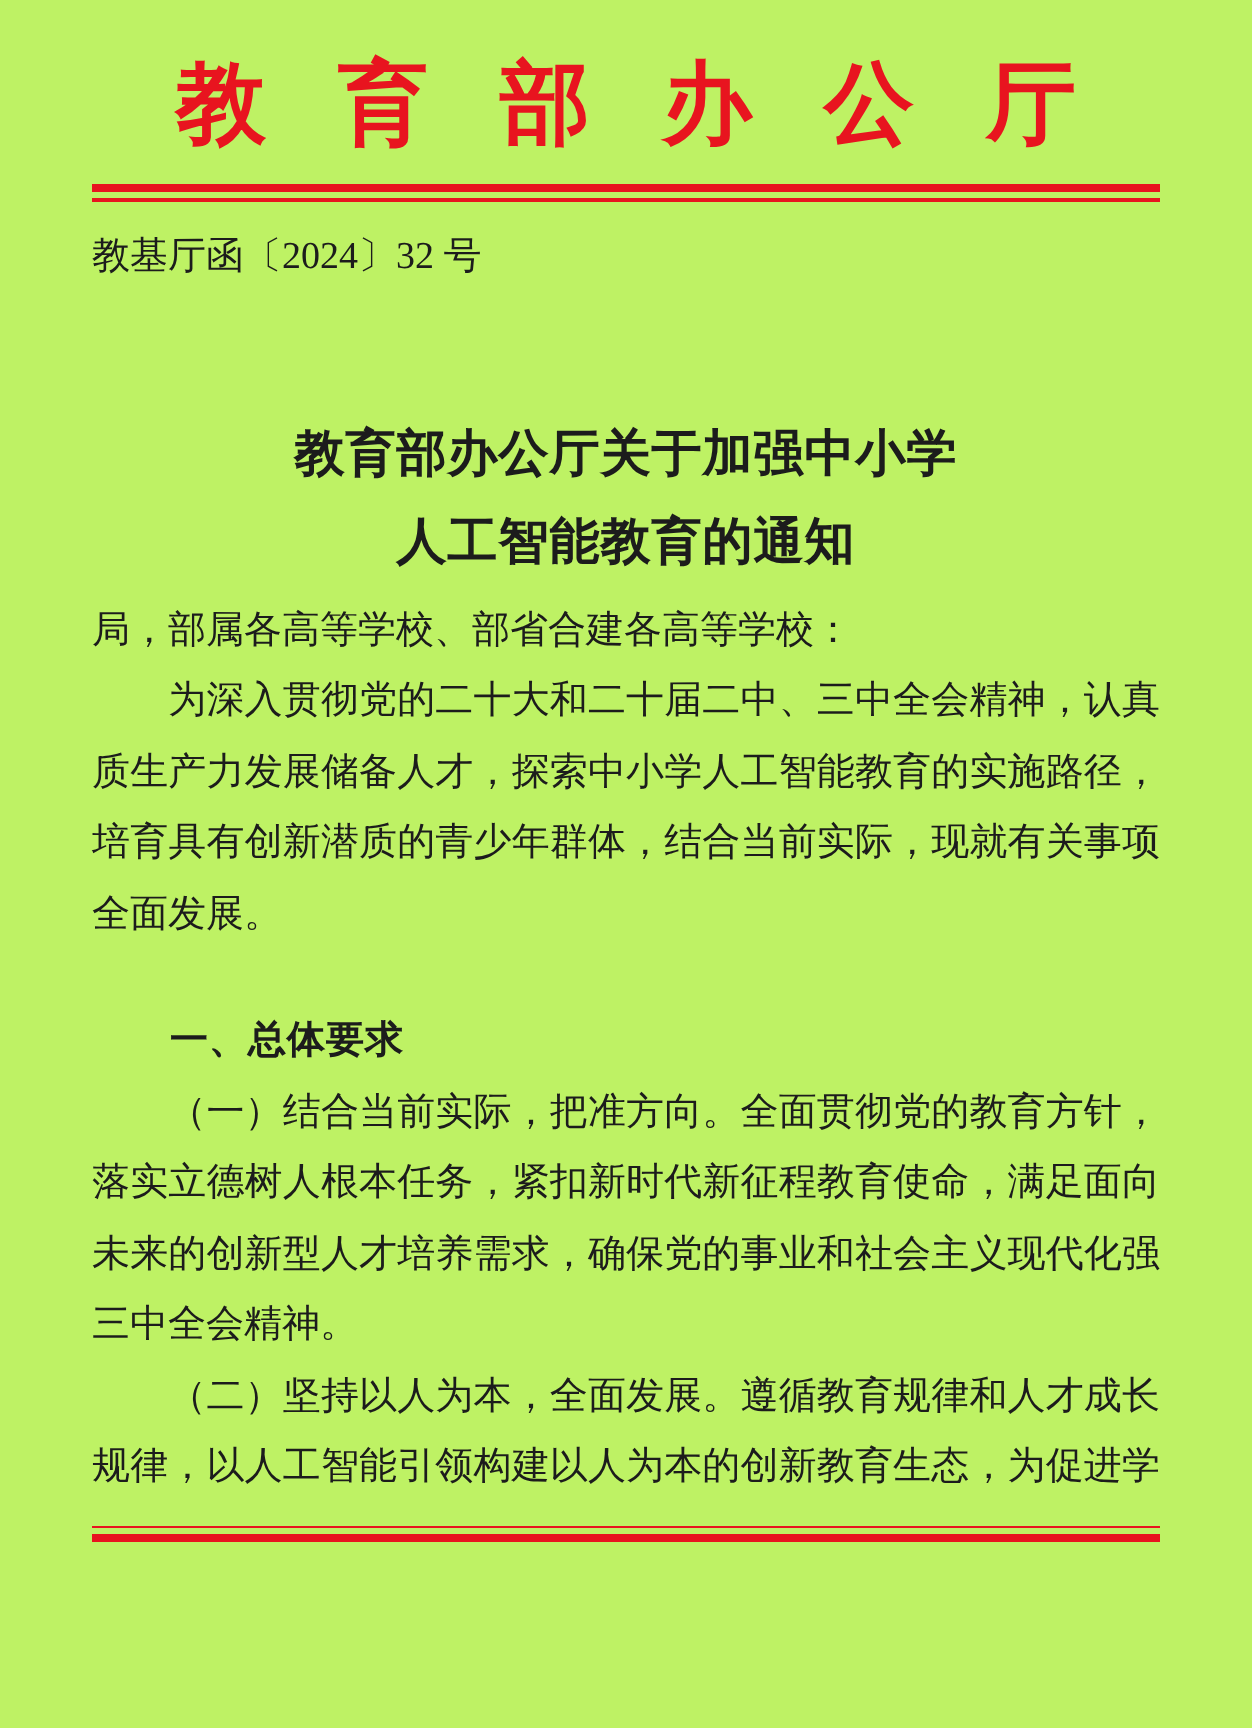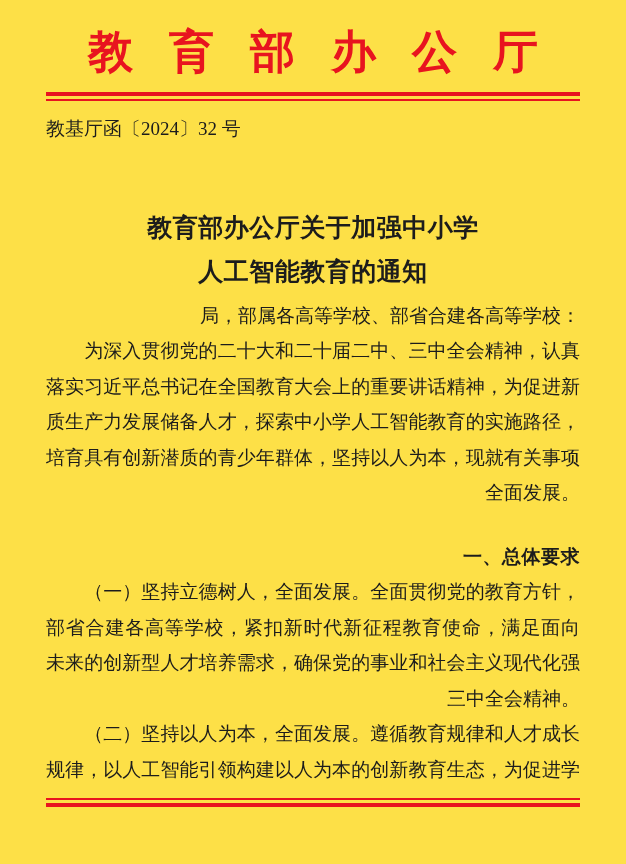--- a/index.html
+++ b/index.html
@@ -2,21 +2,21 @@
 <html style="--accent: #e8141f; --ink: #1c1c1c;"><head>
 <meta charset="utf-8">
 <style>
   :root { --accent: #e8141f; --ink: #1c1c1c; }
   * { margin: 0; padding: 0; box-sizing: border-box; }
   html, body { background: #ffffff; }
   body { width: 626px; height: 864px; font-family: "Liberation Serif", "DejaVu Serif", serif; }
   .page {
     position: relative;
     width: 626px; height: 864px;
-    background: #fde047;
+    background: #bef264;
     overflow: hidden;
   }
   
   .org-name {
     width: 450px;
     margin: 26px auto 0 auto;
     font-size: 45px;
     line-height: 52px;
     font-weight: bold;
     color: var(--accent);
@@ -56,21 +56,21 @@
   .body-text {
     width: 534px;
     margin: 4px auto 0 auto;
     font-size: 19px;
     color: var(--ink);
   }
   .body-text .line {
     height: 35.5px;
     line-height: 35.5px;
     white-space: nowrap;
-    text-align: right;
+    text-align: left;
   }
   .body-text .line.full {
     white-space: normal;
     text-align: justify;
     text-align-last: justify;
   }
   .body-text .line.heading {
     font-weight: bold;
     font-family: "Liberation Sans", "DejaVu Sans", sans-serif;
     letter-spacing: 0.5px;
@@ -95,27 +95,26 @@
   </div>
 
   <div class="doc-title">
     <div class="t-line">教育部办公厅关于加强中小学</div>
     <div class="t-line">人工智能教育的通知</div>
   </div>
 
   <div class="body-text">
     <div class="line">局，部属各高等学校、部省合建各高等学校：</div>
     <div class="line full">　　为深入贯彻党的二十大和二十届二中、三中全会精神，认真</div>
-    <div class="line full">落实习近平总书记在全国教育大会上的重要讲话精神，为促进新</div>
     <div class="line full">质生产力发展储备人才，探索中小学人工智能教育的实施路径，</div>
-    <div class="line full">培育具有创新潜质的青少年群体，坚持以人为本，现就有关事项</div>
+    <div class="line full">培育具有创新潜质的青少年群体，结合当前实际，现就有关事项</div>
     <div class="line">全面发展。</div>
     <div class="line heading">　　一、总体要求</div>
-    <div class="line full">　　（一）坚持立德树人，全面发展。全面贯彻党的教育方针，</div>
-    <div class="line full">部省合建各高等学校，紧扣新时代新征程教育使命，满足面向</div>
+    <div class="line full">　　（一）结合当前实际，把准方向。全面贯彻党的教育方针，</div>
+    <div class="line full">落实立德树人根本任务，紧扣新时代新征程教育使命，满足面向</div>
     <div class="line full">未来的创新型人才培养需求，确保党的事业和社会主义现代化强</div>
     <div class="line">三中全会精神。</div>
     <div class="line full">　　（二）坚持以人为本，全面发展。遵循教育规律和人才成长</div>
     <div class="line full">规律，以人工智能引领构建以人为本的创新教育生态，为促进学</div>
   </div>
 
   <div class="rule-block footer">
     <div class="rule-thin"></div>
     <div class="rule-gap"></div>
     <div class="rule-thick"></div>

